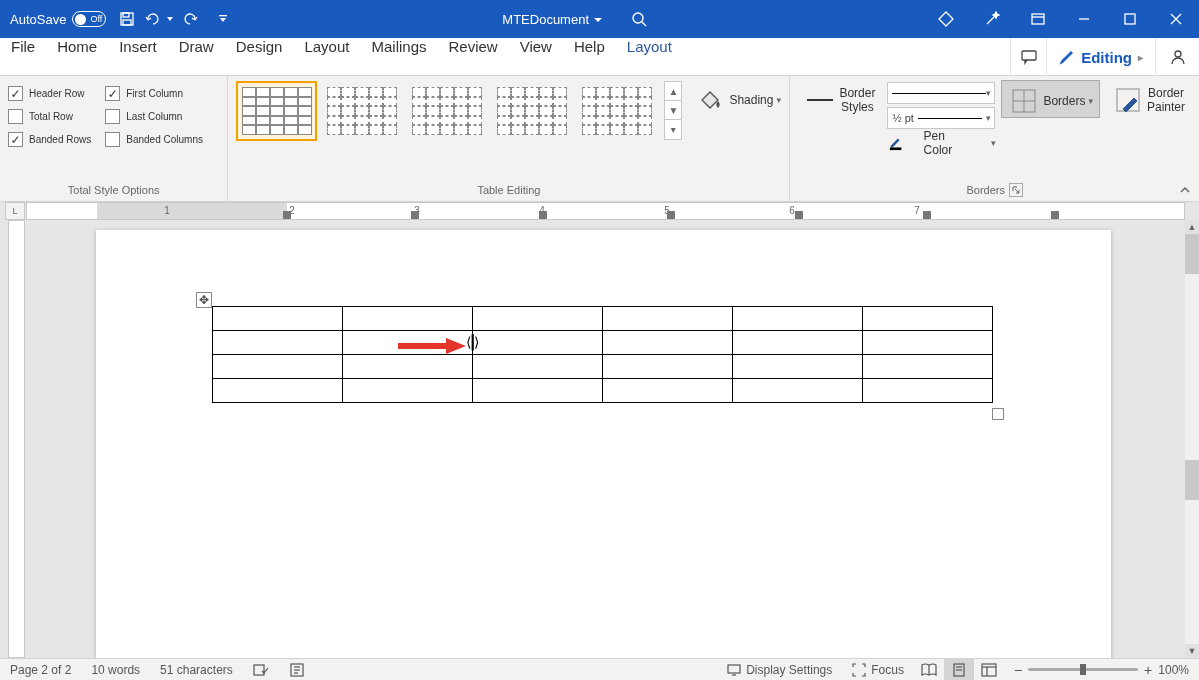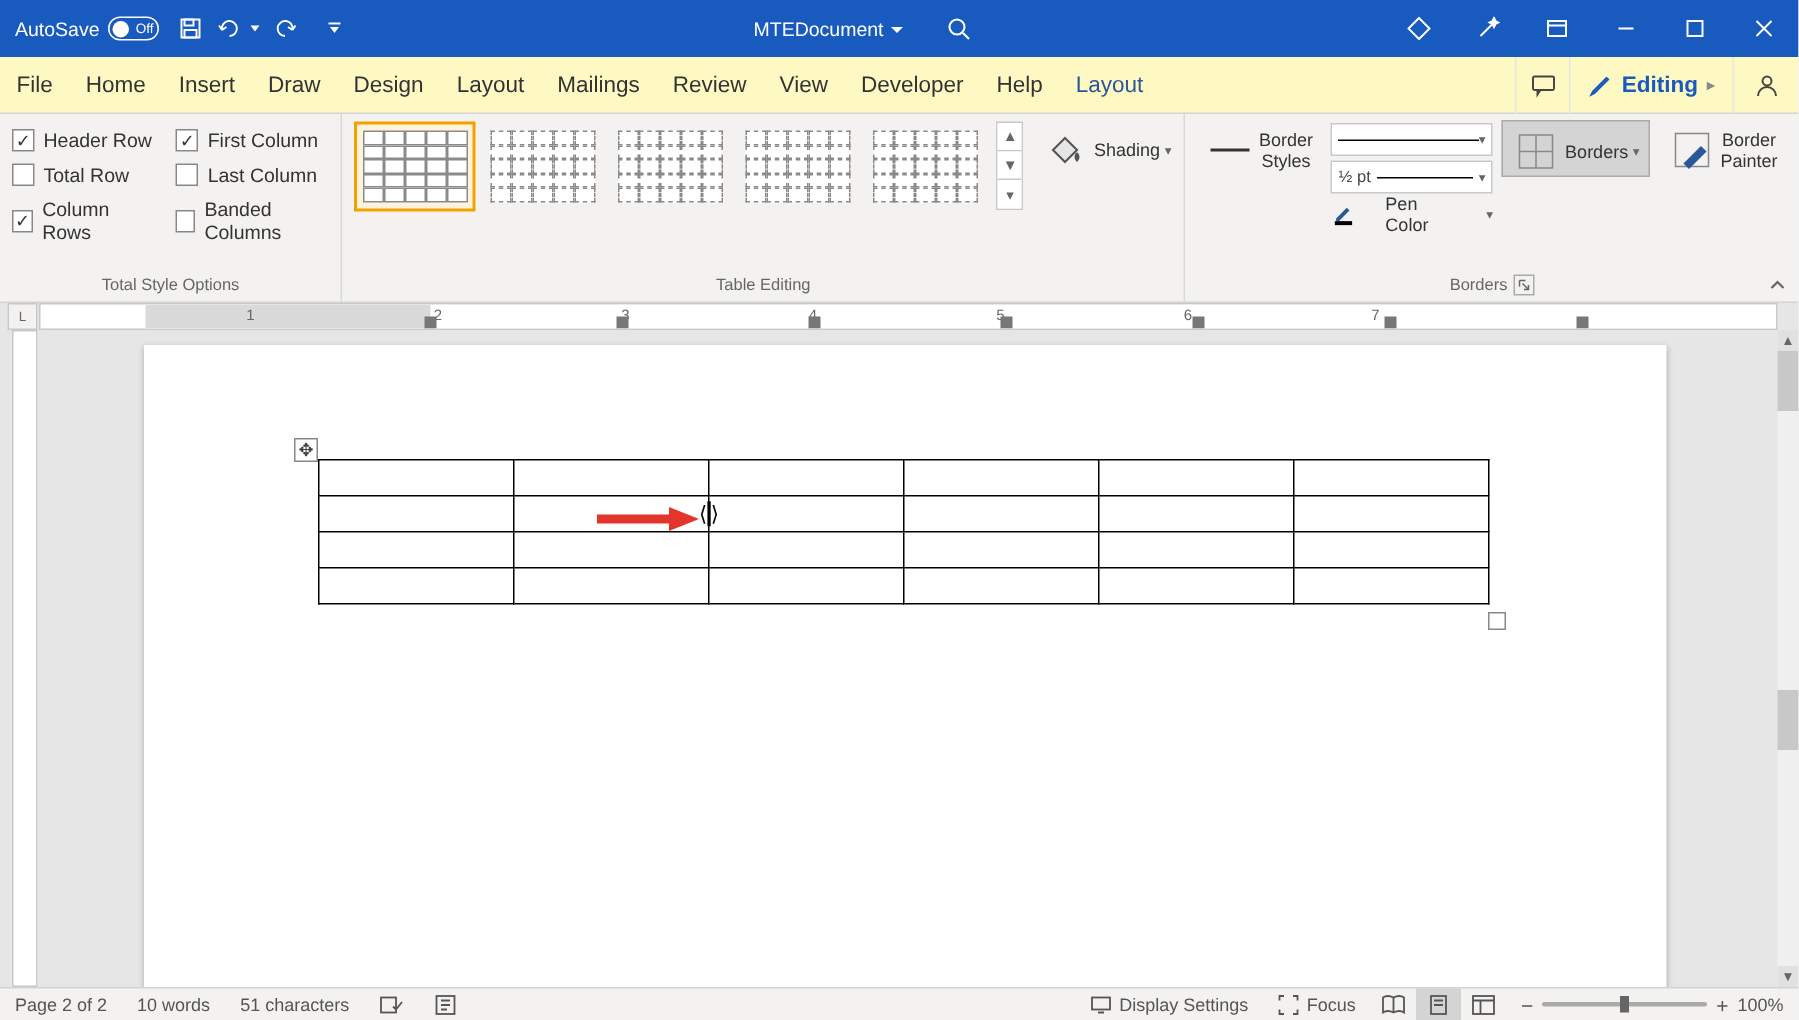--- a/index.html
+++ b/index.html
@@ -14,42 +14,42 @@
 .autosave { display:flex; align-items:center; gap:6px; }
 .toggle { width:34px; height:16px; border:1px solid #fff; border-radius:9px; display:flex; align-items:center; justify-content:flex-end; padding:0 3px; font-size:9px; position:relative; }
 .toggle::before { content:""; width:11px; height:11px; background:#fff; border-radius:50%; position:absolute; left:2px; }
 .docname { display:flex; align-items:center; gap:4px; }
 .search-box { display:flex; align-items:center; justify-content:center; width:40px; }
 .titlebar svg { display:block; }
 .qat { display:flex; align-items:center; gap:2px; }
 .qat-item { width:30px; height:38px; display:flex; align-items:center; justify-content:center; }
 
 
-.ribbon-tabs { height:38px; background:#fef9c3; border-bottom:1px solid #d4d4d4; display:flex; align-items:center; font-size:15px; color:#333; }
+.ribbon-tabs { height:38px; background:#ffffff; border-bottom:1px solid #d4d4d4; display:flex; align-items:flex-start; font-size:15px; color:#333; }
 .ribbon-tabs .tabs-left { display:flex; }
 .ribbon-tabs .tab { padding:0 11px; display:flex; align-items:center; cursor:pointer; }
 .ribbon-tabs .tab.active { color:#2b579a; position:relative; }
 .ribbon-tabs .tab.active::after { content:""; position:absolute; bottom:2px; left:10px; right:10px; height:3px; background:#2b579a; }
 .ribbon-tabs .context { color:#2b579a; }
 .ribbon-tabs .tab.context.active { font-weight:600; }
 .ribbon-tabs .spacer { flex:1; }
 .ribbon-tabs .right-controls { display:flex; align-items:center; }
 .right-controls .rc-btn { width:36px; height:38px; display:flex; align-items:center; justify-content:center; border-left:1px solid #e5e5e5; }
 .editing-btn { display:flex; align-items:center; gap:6px; padding:0 12px; color:#185abd; font-weight:600; border-left:1px solid #e5e5e5; height:38px; }
 .share-btn { width:44px; height:38px; display:flex; align-items:center; justify-content:center; border-left:1px solid #e5e5e5; }
 
 
 .ribbon { height:126px; background:#f3f2f1; border-bottom:1px solid #d4d4d4; display:flex; position:relative; }
 .group { border-right:1px solid #d9d9d9; display:flex; flex-direction:column; padding:4px 8px 0; }
 .group .body { flex:1; display:flex; align-items:flex-start; }
 .group .label { height:20px; font-size:11px; color:#666; text-align:center; display:flex; align-items:center; justify-content:center; gap:4px; padding-bottom:2px;}
 .collapse-ribbon { position:absolute; right:6px; bottom:3px; width:16px; height:16px; color:#666; display:flex; align-items:center; justify-content:center; }
 
 
-.checks { display:grid; grid-template-columns:auto auto; gap:8px 14px; font-size:13px; padding-top:6px;}
+.checks { display:grid; grid-template-columns:auto auto; gap:8px 14px; font-size:10px; padding-top:6px;}
 .chk { display:flex; align-items:center; gap:6px; cursor:pointer; color:#333;}
 .chk .box { width:15px; height:15px; border:1px solid #888; background:#fff; display:flex; align-items:center; justify-content:center; }
 .chk.on .box::after { content:"✓"; font-size:12px; color:#333; line-height:1;}
 
 
 .gallery { display:flex; align-items:flex-start; padding-top:1px; }
 .style-item { width:81px; height:60px; border:1px solid transparent; margin-right:4px; display:flex; align-items:center; justify-content:center; }
 .style-item.first { border:2px solid #f2a100; background:#fff3db; }
 .mini-table { width:70px; height:48px; display:grid; grid-template-columns:repeat(5,1fr); grid-template-rows:repeat(5,1fr); }
 .mini-table div { border:1px solid #8a8a8a; background:#fff; }
@@ -203,21 +203,20 @@
   <div class="tabs-left">
     <div class="tab">File</div>
     <div class="tab">Home</div>
     <div class="tab">Insert</div>
     <div class="tab">Draw</div>
     <div class="tab">Design</div>
     <div class="tab">Layout</div>
     <div class="tab">Mailings</div>
     <div class="tab">Review</div>
     <div class="tab">View</div>
-    <div class="tab">Developer</div>
     <div class="tab">Help</div>
     <div class="tab context">Layout</div>
   </div>
   <div class="spacer"></div>
   <div class="right-controls">
     <div class="rc-btn">
         <svg width="18" height="18" viewBox="0 0 18 18" fill="none" stroke="#444" stroke-width="1.3">
           <rect x="2" y="3" width="14" height="9" rx="1"></rect>
           <path d="M7 12 l-2 3 l0 -3"></path>
         </svg>
@@ -254,21 +253,21 @@
         <div class="chk">
             <span class="box"></span>
             <span>Total Row</span>
           </div>
         <div class="chk">
             <span class="box"></span>
             <span>Last Column</span>
           </div>
         <div class="chk on">
             <span class="box"></span>
-            <span>Column Rows</span>
+            <span>Banded Rows</span>
           </div>
         <div class="chk">
             <span class="box"></span>
             <span>Banded Columns</span>
           </div>
       </div>
     </div>
     <div class="label">Total Style Options</div>
   </div>
 

